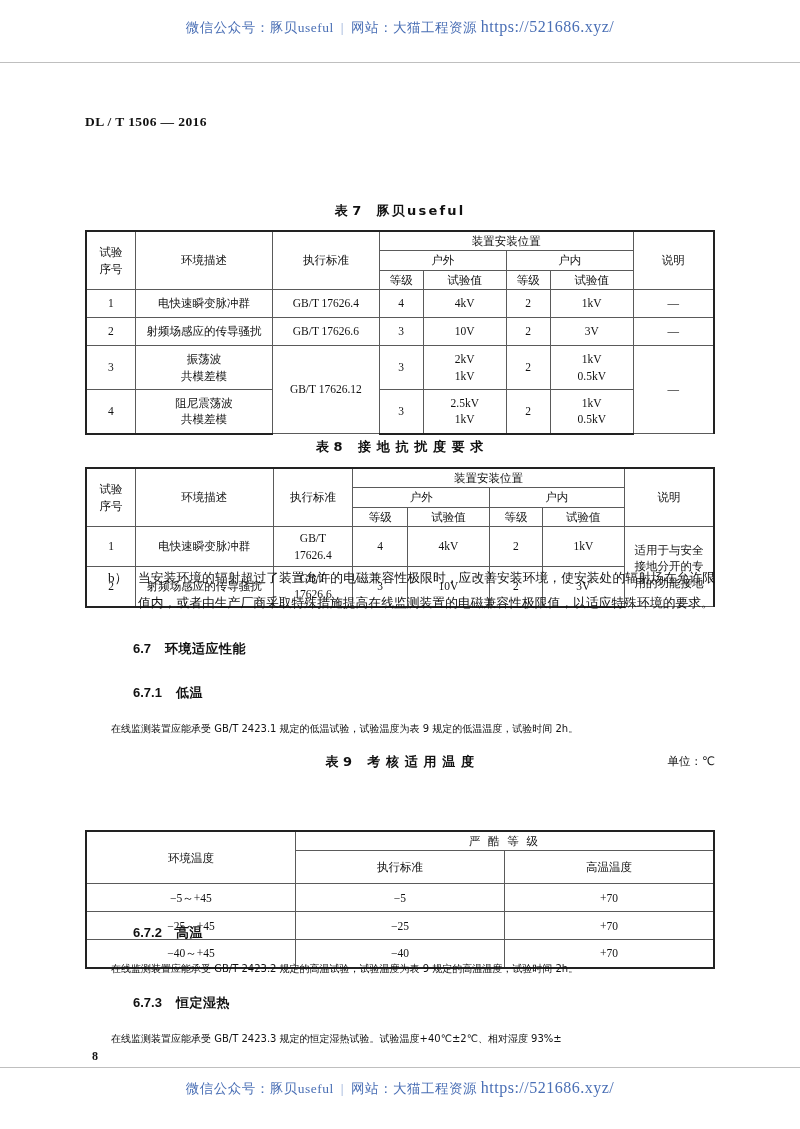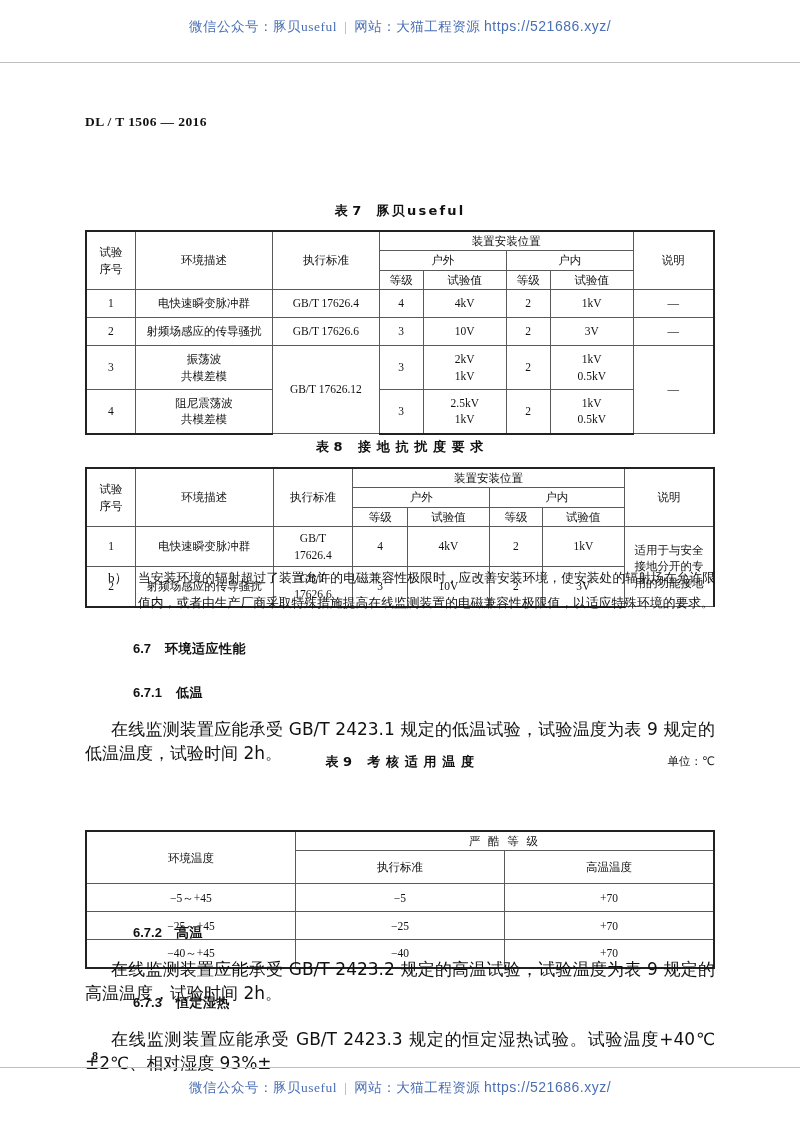--- a/index.html
+++ b/index.html
@@ -26,22 +26,22 @@
     font-size: 13.5px;
     letter-spacing: 0.5px;
     white-space: nowrap;
     font-family: "Liberation Serif", "DejaVu Serif", serif;
   }
   .wm-band .sep {
     color: #8fa8d4;
     padding: 0 7px;
   }
   .wm-band .url {
-    font-family: Liberation Sans, sans-serif;
-    font-size: 14px;
+    font-family: Liberation Serif, serif;
+    font-size: 16px;
   }
   #wm-top { top: 18px; }
   #wm-bottom { top: 1079px; }
 
   .hr-rule {
     position: absolute;
     left: 0;
     width: 800px;
     height: 1px;
     background: #bfbfbf;
@@ -156,21 +156,21 @@
   .sec-head .num {
     font-family: "Liberation Sans", "DejaVu Sans", sans-serif;
     font-weight: bold;
   }
   .sec-head .ttl { margin-left: 14px; letter-spacing: 0.5px; }
 
   .body-para {
     position: absolute;
     left: 85px;
     width: 630px;
-    font-size: 17px;
+    font-size: 10px;
     line-height: 24px;
     text-indent: 26px;
     font-family: "DejaVu Sans", "Liberation Sans", sans-serif;
     text-align: justify;
   }
 
   #page-num {
     position: absolute;
     left: 92px;
     top: 1049px;

